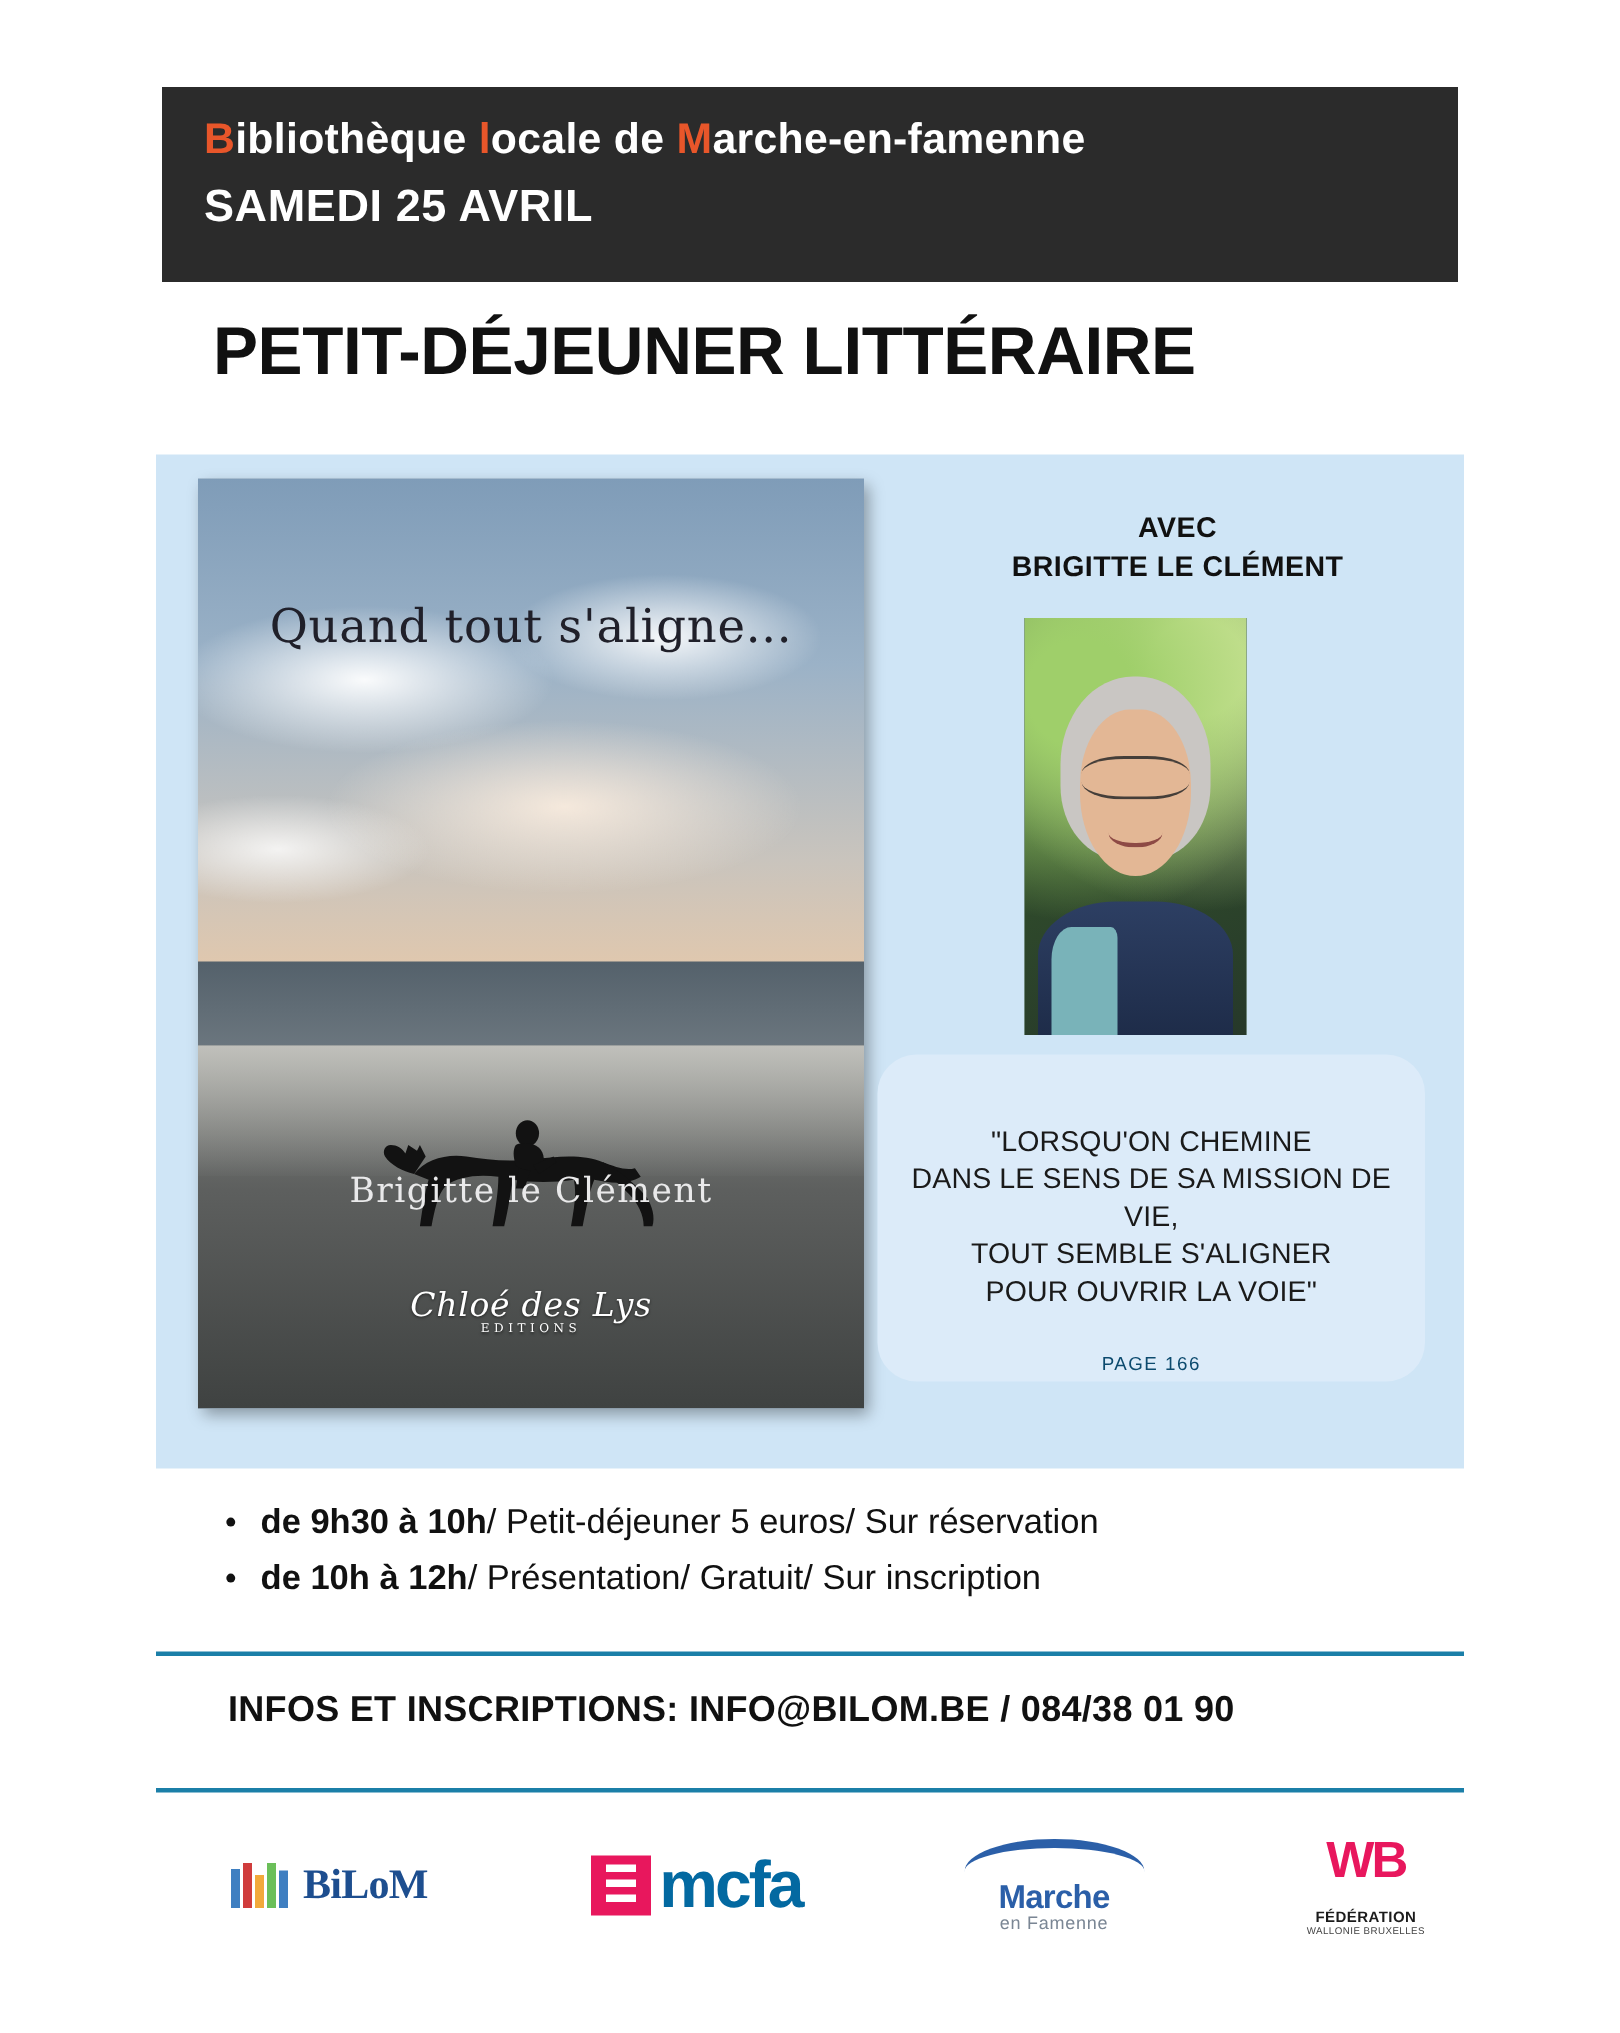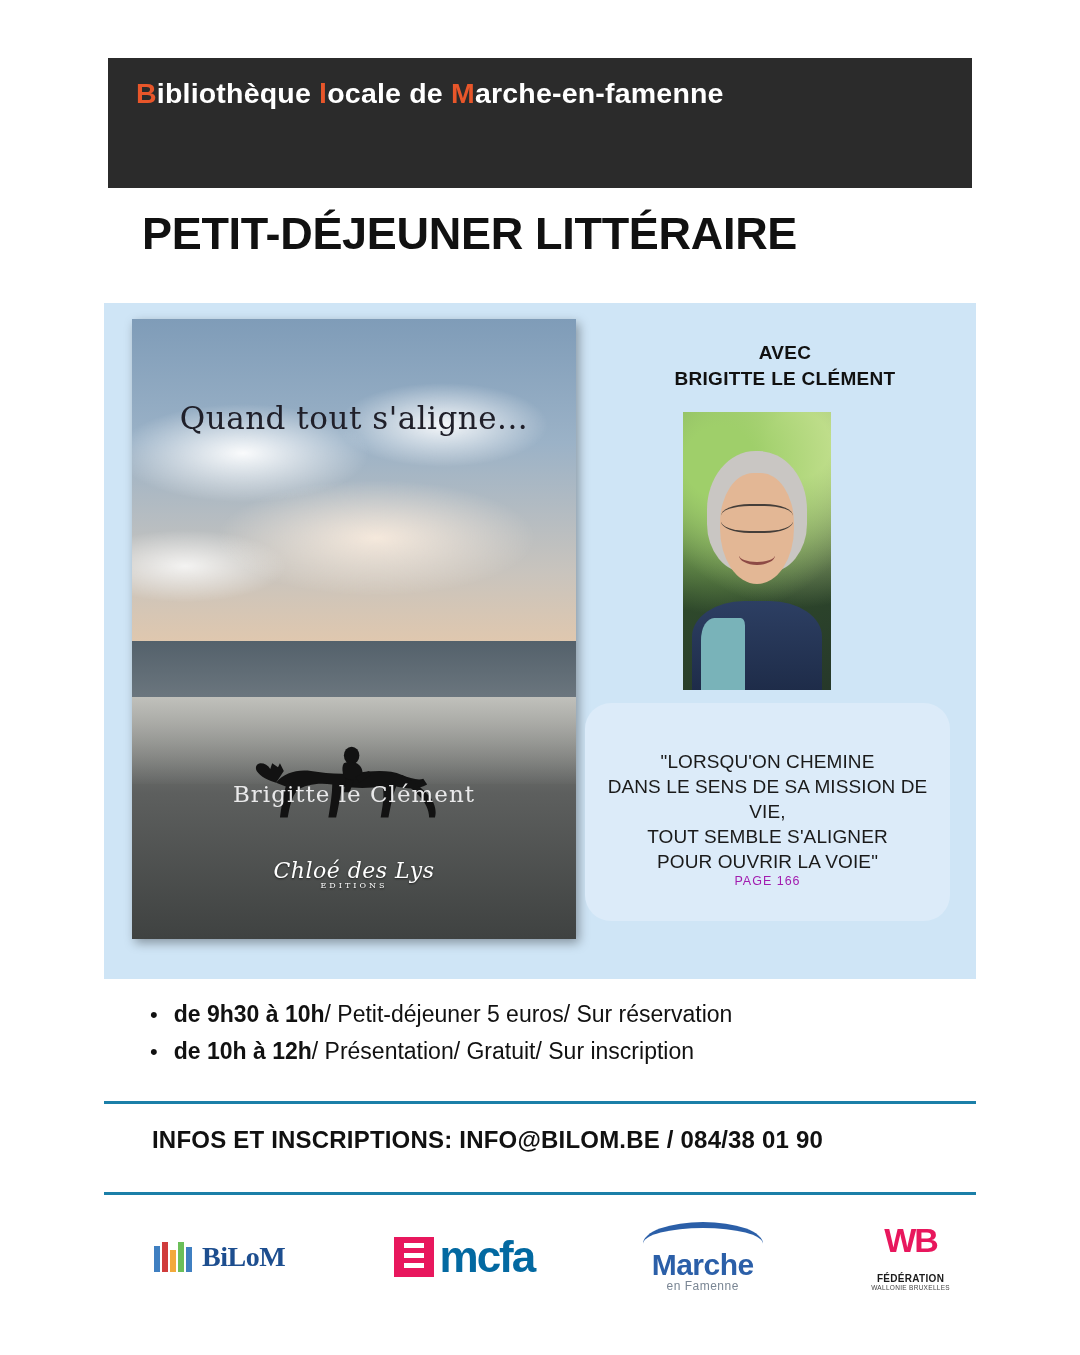--- a/index.html
+++ b/index.html
@@ -259,23 +259,24 @@
     text-align: center;
   }
   .quote-text {
     font-size: 19px;
     line-height: 1.32;
     color: #1a1a1a;
     letter-spacing: 0.1px;
     white-space: pre-line;
   }
   .quote-page {
+    margin-top: 28px;
     font-size: 12.5px;
     letter-spacing: 1px;
-    color: #a21caf;
+    color: #0c4a6e;
   }
 
   
   .schedule {
     position: absolute;
     left: 150px;
     top: 1003px;
     width: 800px;
   }
   .sched-item {
@@ -365,21 +366,21 @@
   }
 
   .logo-marche { text-align: center; line-height: 1; }
   .logo-marche .swoosh {
     width: 120px; height: 20px;
     border-top: 6px solid #2b5fa8;
     border-radius: 60% 60% 0 0 / 100% 100% 0 0;
     margin: 0 auto 2px auto;
   }
   .logo-marche .m1 {
-    font-size: 30px; font-weight: bold;
+    font-size: 22px; font-weight: bold;
     color: #2b5fa8; letter-spacing: -0.5px;
   }
   .logo-marche .m2 {
     font-size: 12px; color: #7a8694; letter-spacing: 0.5px;
   }
 
   .logo-prov .crest {
     width: 34px; height: 40px;
     background: #c0392b;
     border-radius: 4px 4px 50% 50% / 4px 4px 30% 30%;
@@ -407,20 +408,21 @@
   .logo-fwb .f1 { font-size: 10px; font-weight: bold; color: #1b1b1b; letter-spacing: 0.3px; margin-top: 16px; }
   .logo-fwb .f2 { font-size: 6.5px; color: #444; letter-spacing: 0.3px; }
 </style>
 </head>
 <body>
 
 <div class="poster">
 
   <div class="header-band">
     <div class="org-line"><span class="hl">B</span><span>ibliothèque </span><span class="hl">l</span><span>ocale de </span><span class="hl">M</span><span>arche-en-famenne</span></div>
+    <div class="date-line">SAMEDI 25 AVRIL</div>
   </div>
 
   <div class="main-title">PETIT-DÉJEUNER LITTÉRAIRE</div>
 
   <div class="blue-panel"></div>
 
   <div class="book-cover">
     <div class="cover-sky"></div>
     <div class="cover-sea"></div>
     <div class="cover-beach"></div>

